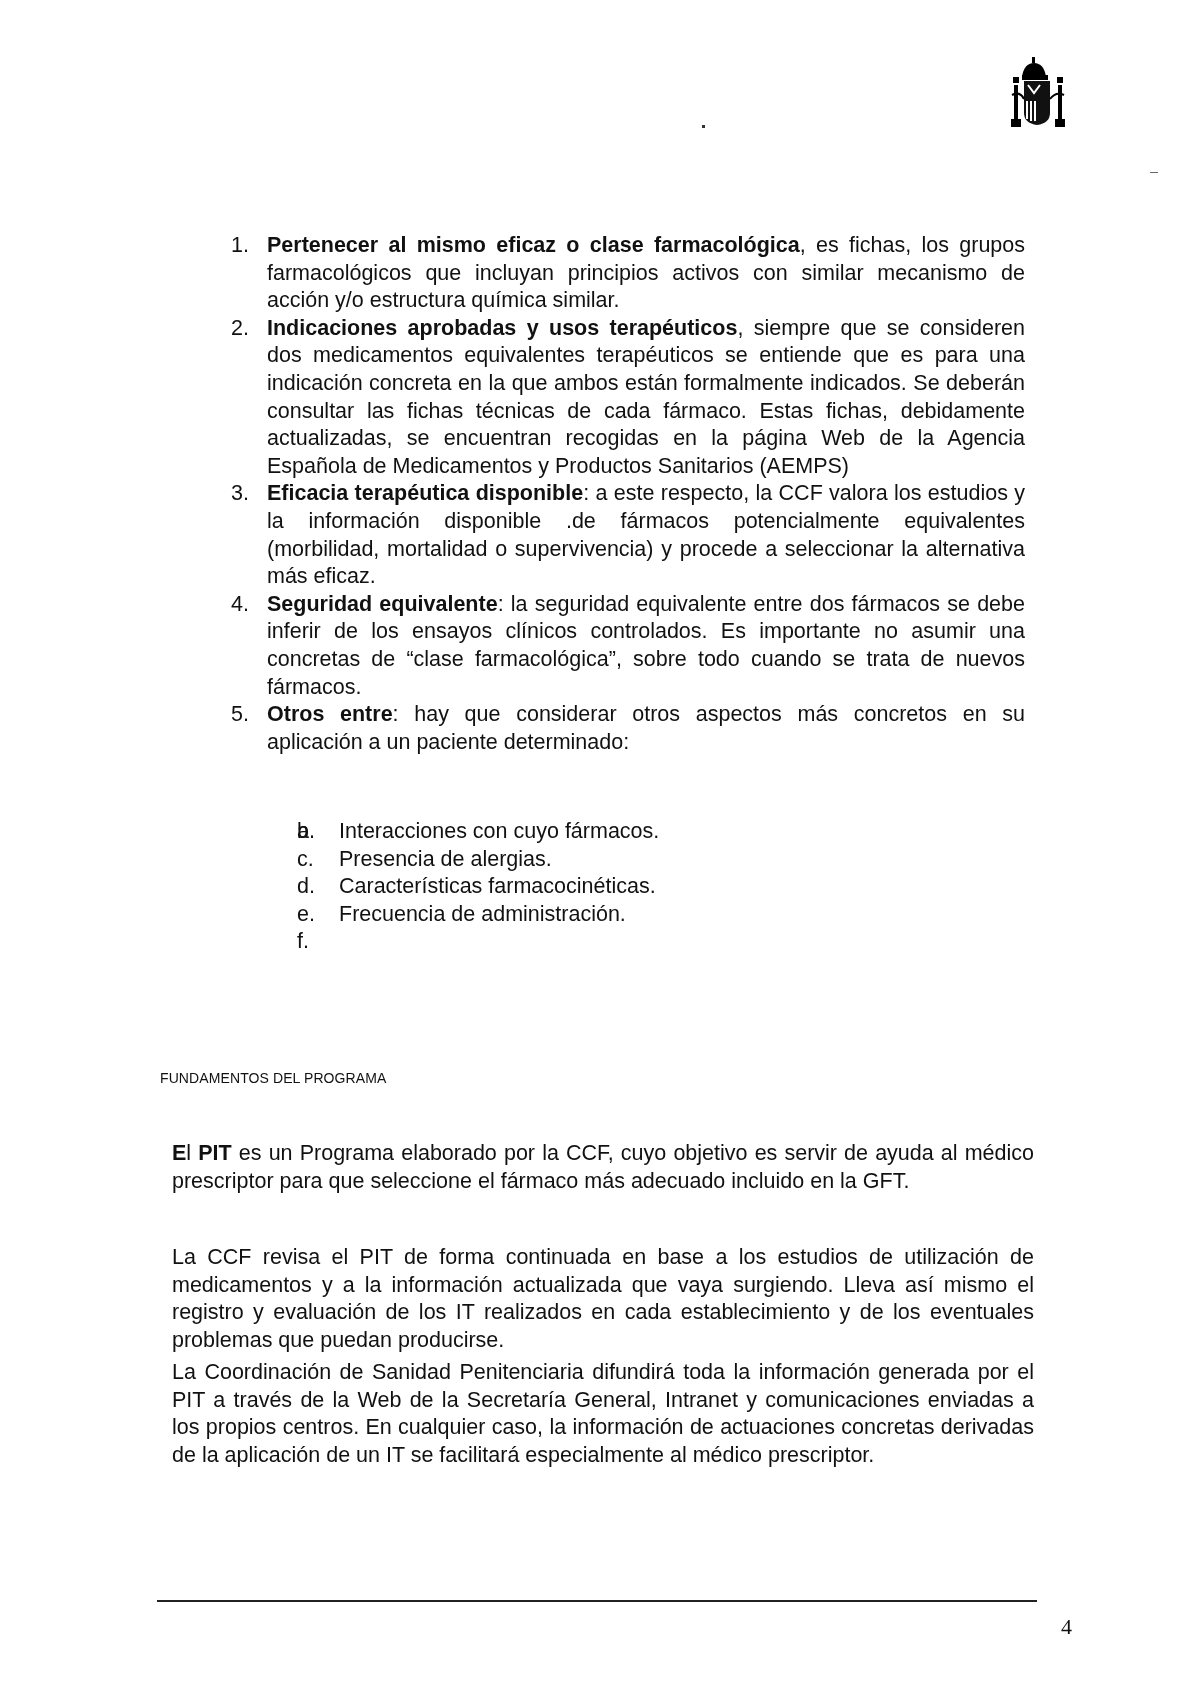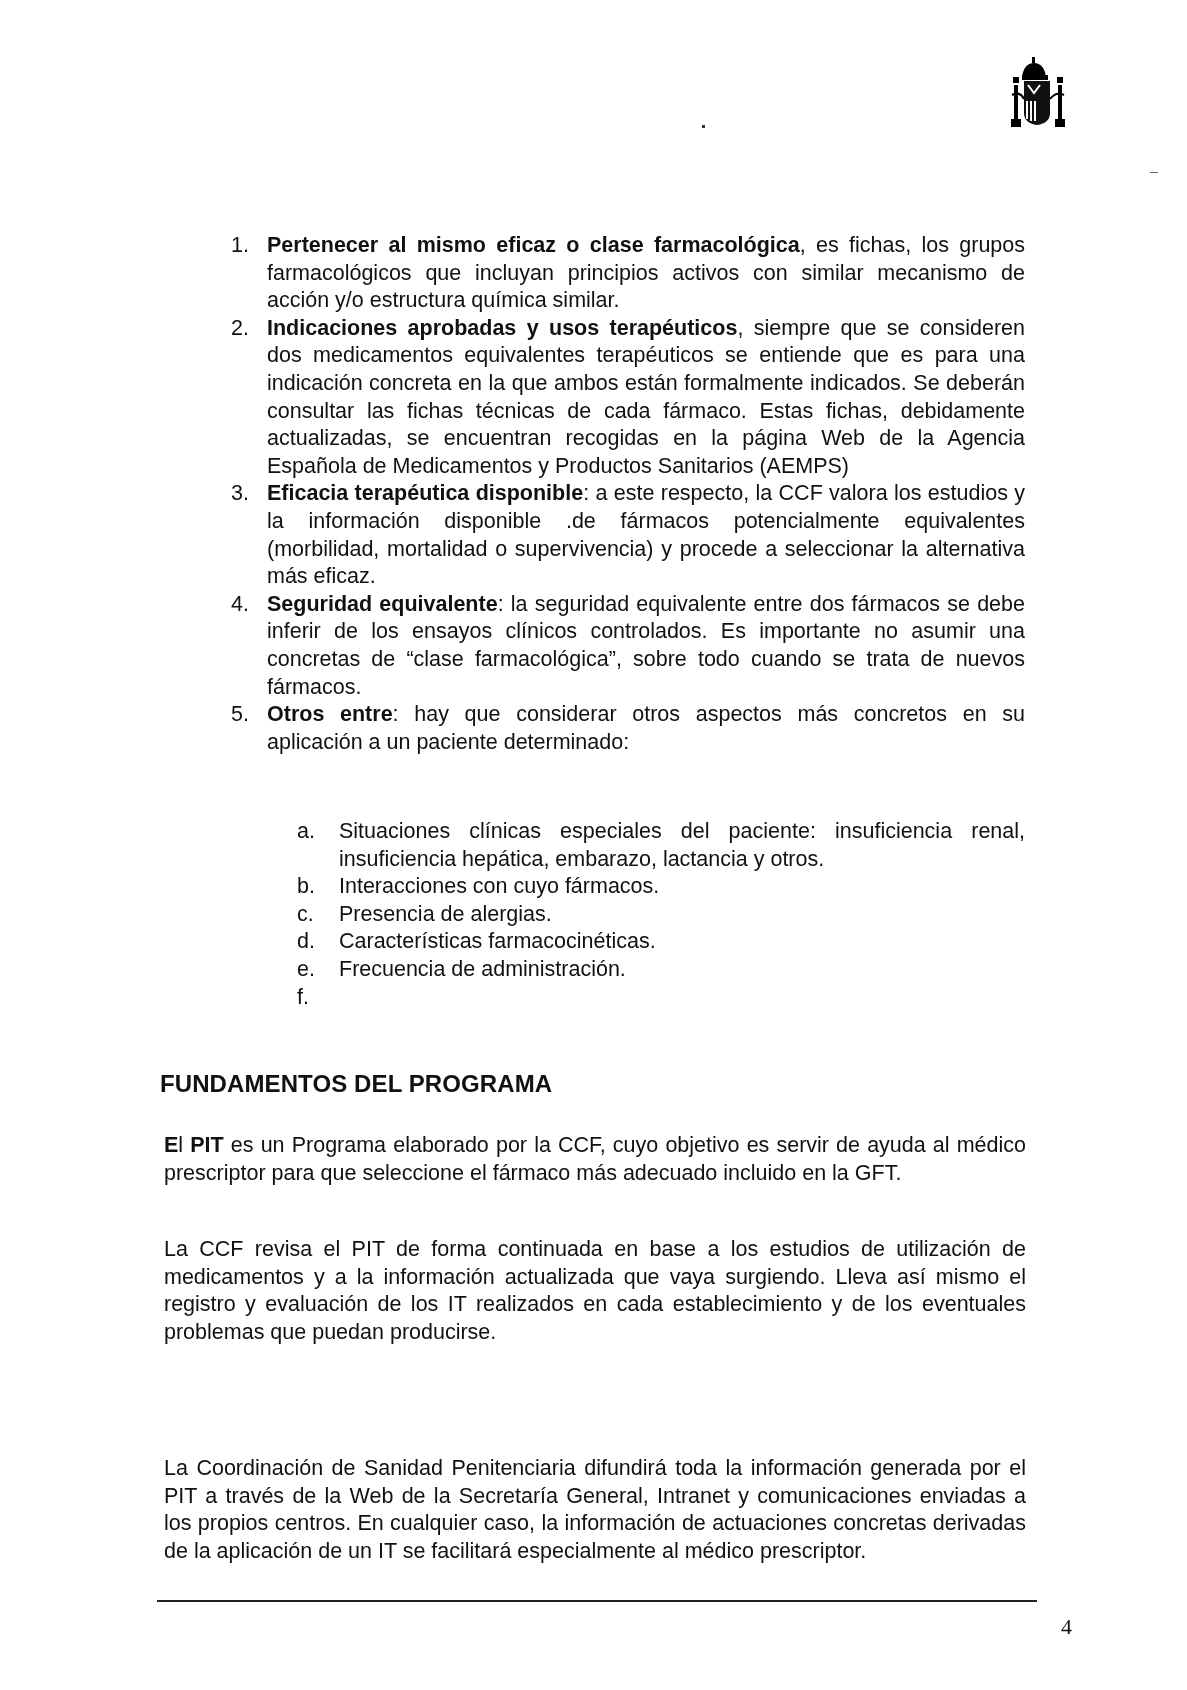--- a/index.html
+++ b/index.html
@@ -25,30 +25,30 @@
     .sub-list {
       position: absolute; left: 297px; top: 818px; width: 728px;
       margin: 0; padding: 0; list-style: none;
       font-size: 21.5px; line-height: 27.6px; text-align: justify;
     }
     .sub-list li { position: relative; padding-left: 42px; }
     .sub-list .num { position: absolute; left: 0; top: 0; }
 
     .section-title {
       position: absolute; left: 160px; top: 1070px;
-      font-size: 24px; font-weight: bold; letter-spacing: 0.1px; text-align: center;
+      font-size: 14px; font-weight: normal; letter-spacing: 0.1px; text-align: center;
     }
     .para {
       position: absolute; left: 160px; width: 862px;
       font-size: 21.5px; line-height: 27.6px; text-align: justify;
-      margin: 4px;
+      margin: 12px;
     }
     .p1 { top: 1128px; }
     .p2 { top: 1232px; }
-    .p3 { top: 1451px; }
+    .p3 { top: 1347px; }
 
     .footer-line {
       position: absolute; left: 157px; top: 1600px; width: 880px; height: 2px; background: #222;
     }
     .page-num {
       position: absolute; left: 1061px; top: 1614px;
       font-family: "Liberation Serif", serif; font-size: 22px;
     }
   </style>
 </head>
@@ -92,21 +92,21 @@
   </li>
   <li>
     <span class="num">4.</span><b>Seguridad equivalente</b><span>: la seguridad equivalente entre dos fármacos se debe inferir de los ensayos clínicos controlados. Es importante no asumir una concretas de “clase farmacológica”, sobre todo cuando se trata de nuevos fármacos.</span>
   </li>
   <li>
     <span class="num">5.</span><b>Otros entre</b><span>: hay que considerar otros aspectos más concretos en su aplicación a un paciente determinado:</span>
   </li>
 </ol>
 
 <ol class="sub-list">
-  <li><span class="num">a.</span><span>Situaciones clínicas especiales del paciente: insuficiencia renal, insuficiencia hepática, embarazo, lactancia y otros.</span></li>
+  <li><span class="num">a.</span></li>
   <li><span class="num">b.</span><span>Interacciones con cuyo fármacos.</span></li>
   <li><span class="num">c.</span><span>Presencia de alergias.</span></li>
   <li><span class="num">d.</span><span>Características farmacocinéticas.</span></li>
   <li><span class="num">e.</span><span>Frecuencia de administración.</span></li>
   <li><span class="num">f.</span></li>
 </ol>
 
 <div class="section-title">FUNDAMENTOS DEL PROGRAMA</div>
 
 <p class="para p1"><b>E</b><span>l </span><b>PIT</b><span> es un Programa elaborado por la CCF, cuyo objetivo es servir de ayuda al médico prescriptor para que seleccione el fármaco más adecuado incluido en la GFT.</span></p>

